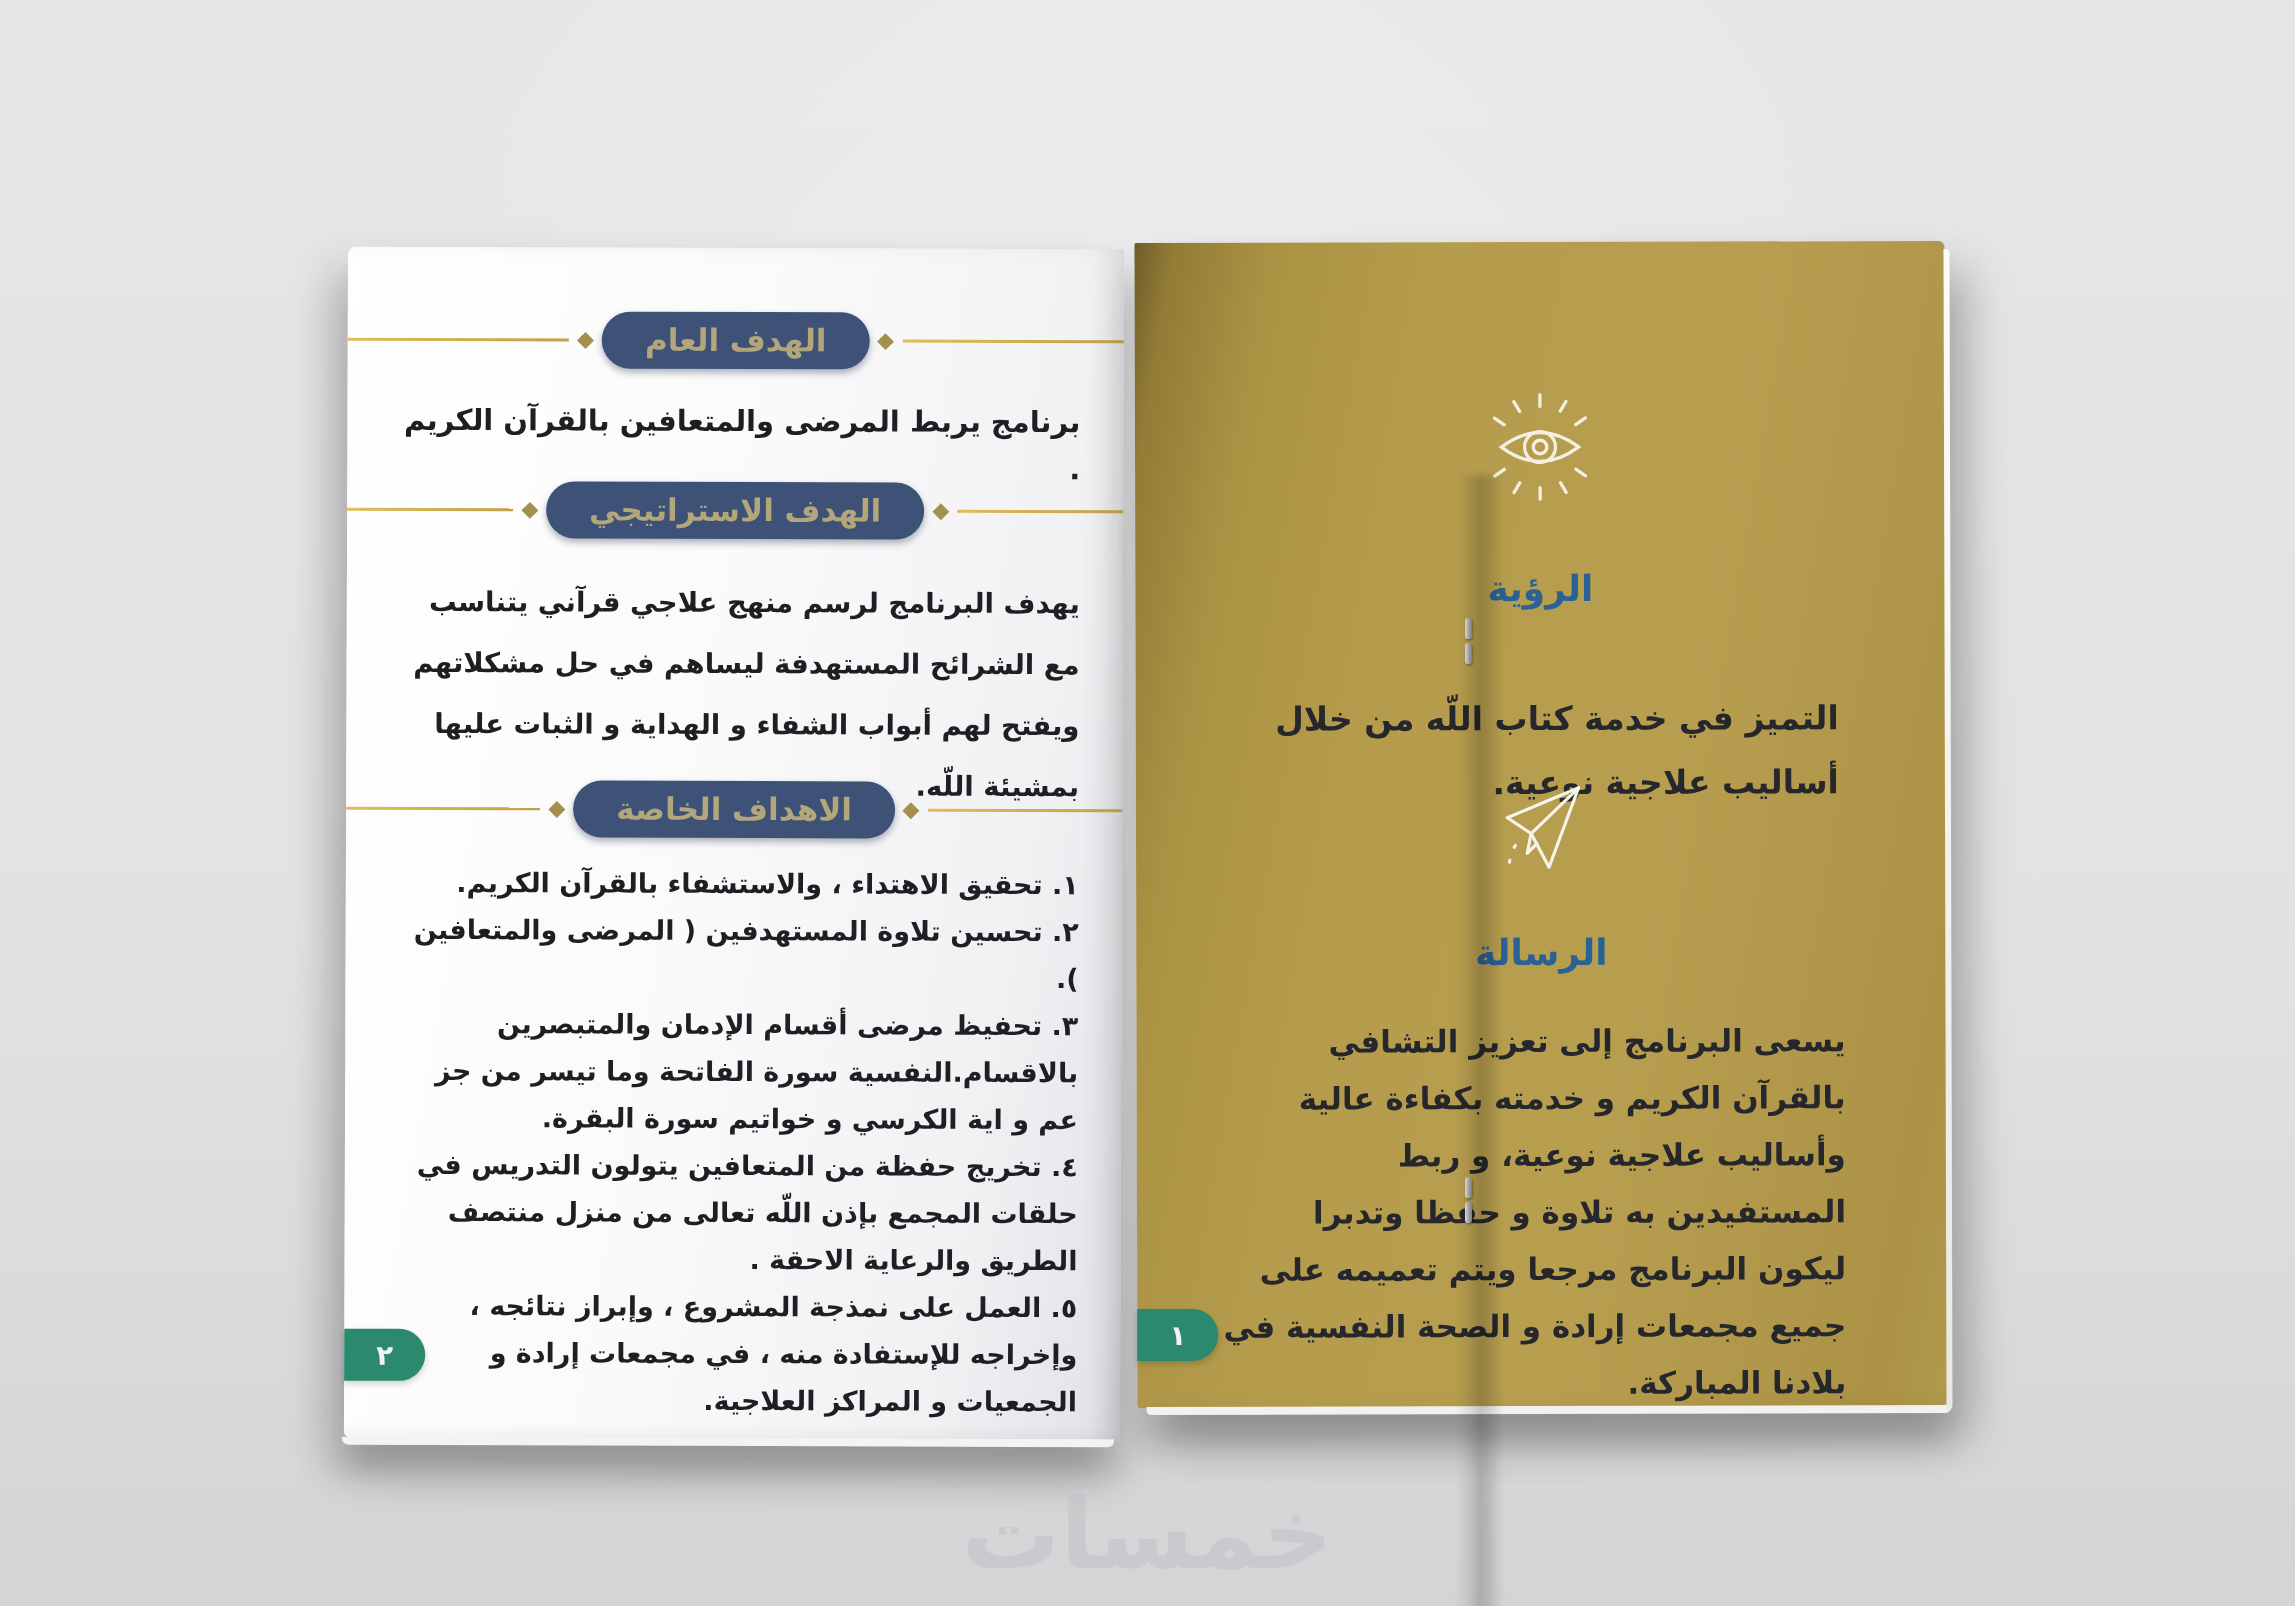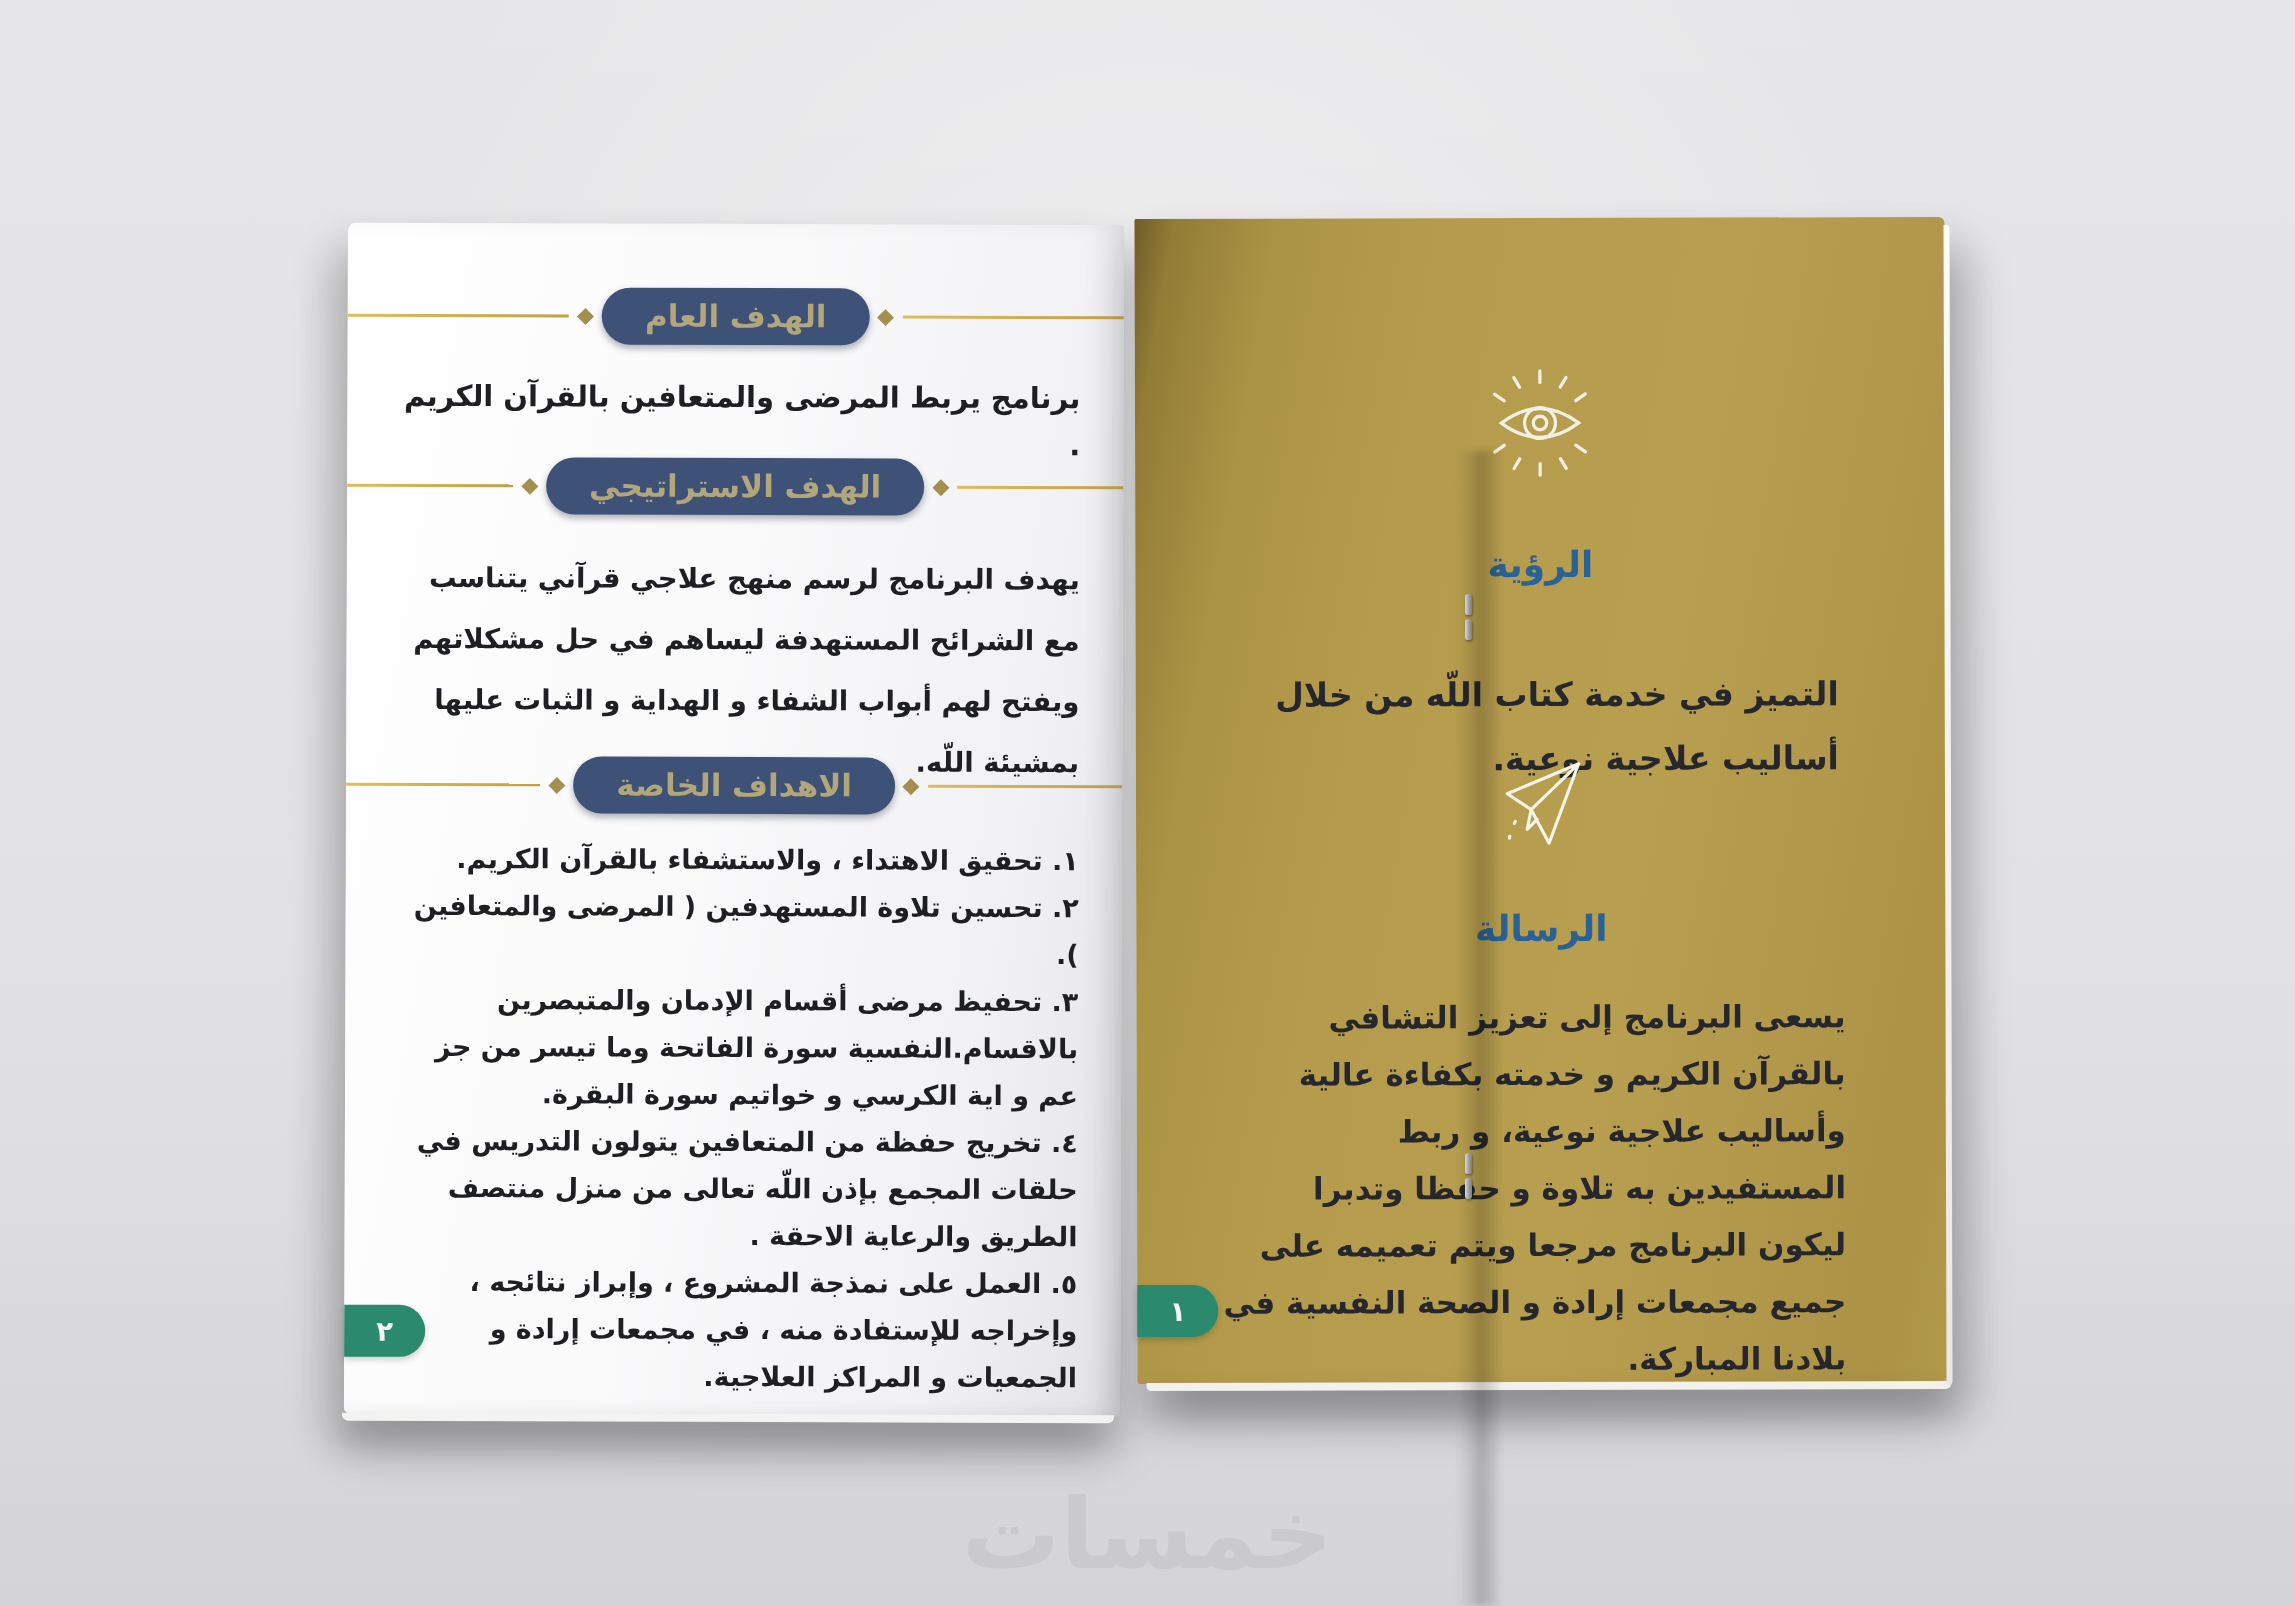--- a/index.html
+++ b/index.html
@@ -13,21 +13,21 @@
   .stage{position:absolute;inset:0;}
 
   
   .watermark{
     position:absolute;top:1477px;left:50%;transform:translateX(-50%);
     font-size:98px;font-weight:bold;color:#c2c2c6;opacity:.55;
     letter-spacing:3.1px;direction:rtl;user-select:none;
   }
 
   
-  .book{position:absolute;left:346px;top:218px;width:1604px;height:1201px;}
+  .book{position:absolute;left:346px;top:242px;width:1604px;height:1201px;}
 
   .page{position:absolute;box-sizing:border-box;}
 
   .left-page{
     left:0;top:6.1px;width:776px;height:1191px;
     background:linear-gradient(100deg,#ffffff 0%,#fafafb 45%,#f1f1f4 80%,#e4e4e8 97%,#d8d8dc 100%);
     border-radius:7.7px 1.5px 1.5px 6.1px;
     box-shadow:-13.8px 27px 46px rgba(0,0,0,.20), 0 34px 54px rgba(0,0,0,.14),
                inset -23px 0 34px -17px rgba(0,0,0,.14);
     transform:rotate(.2deg);

